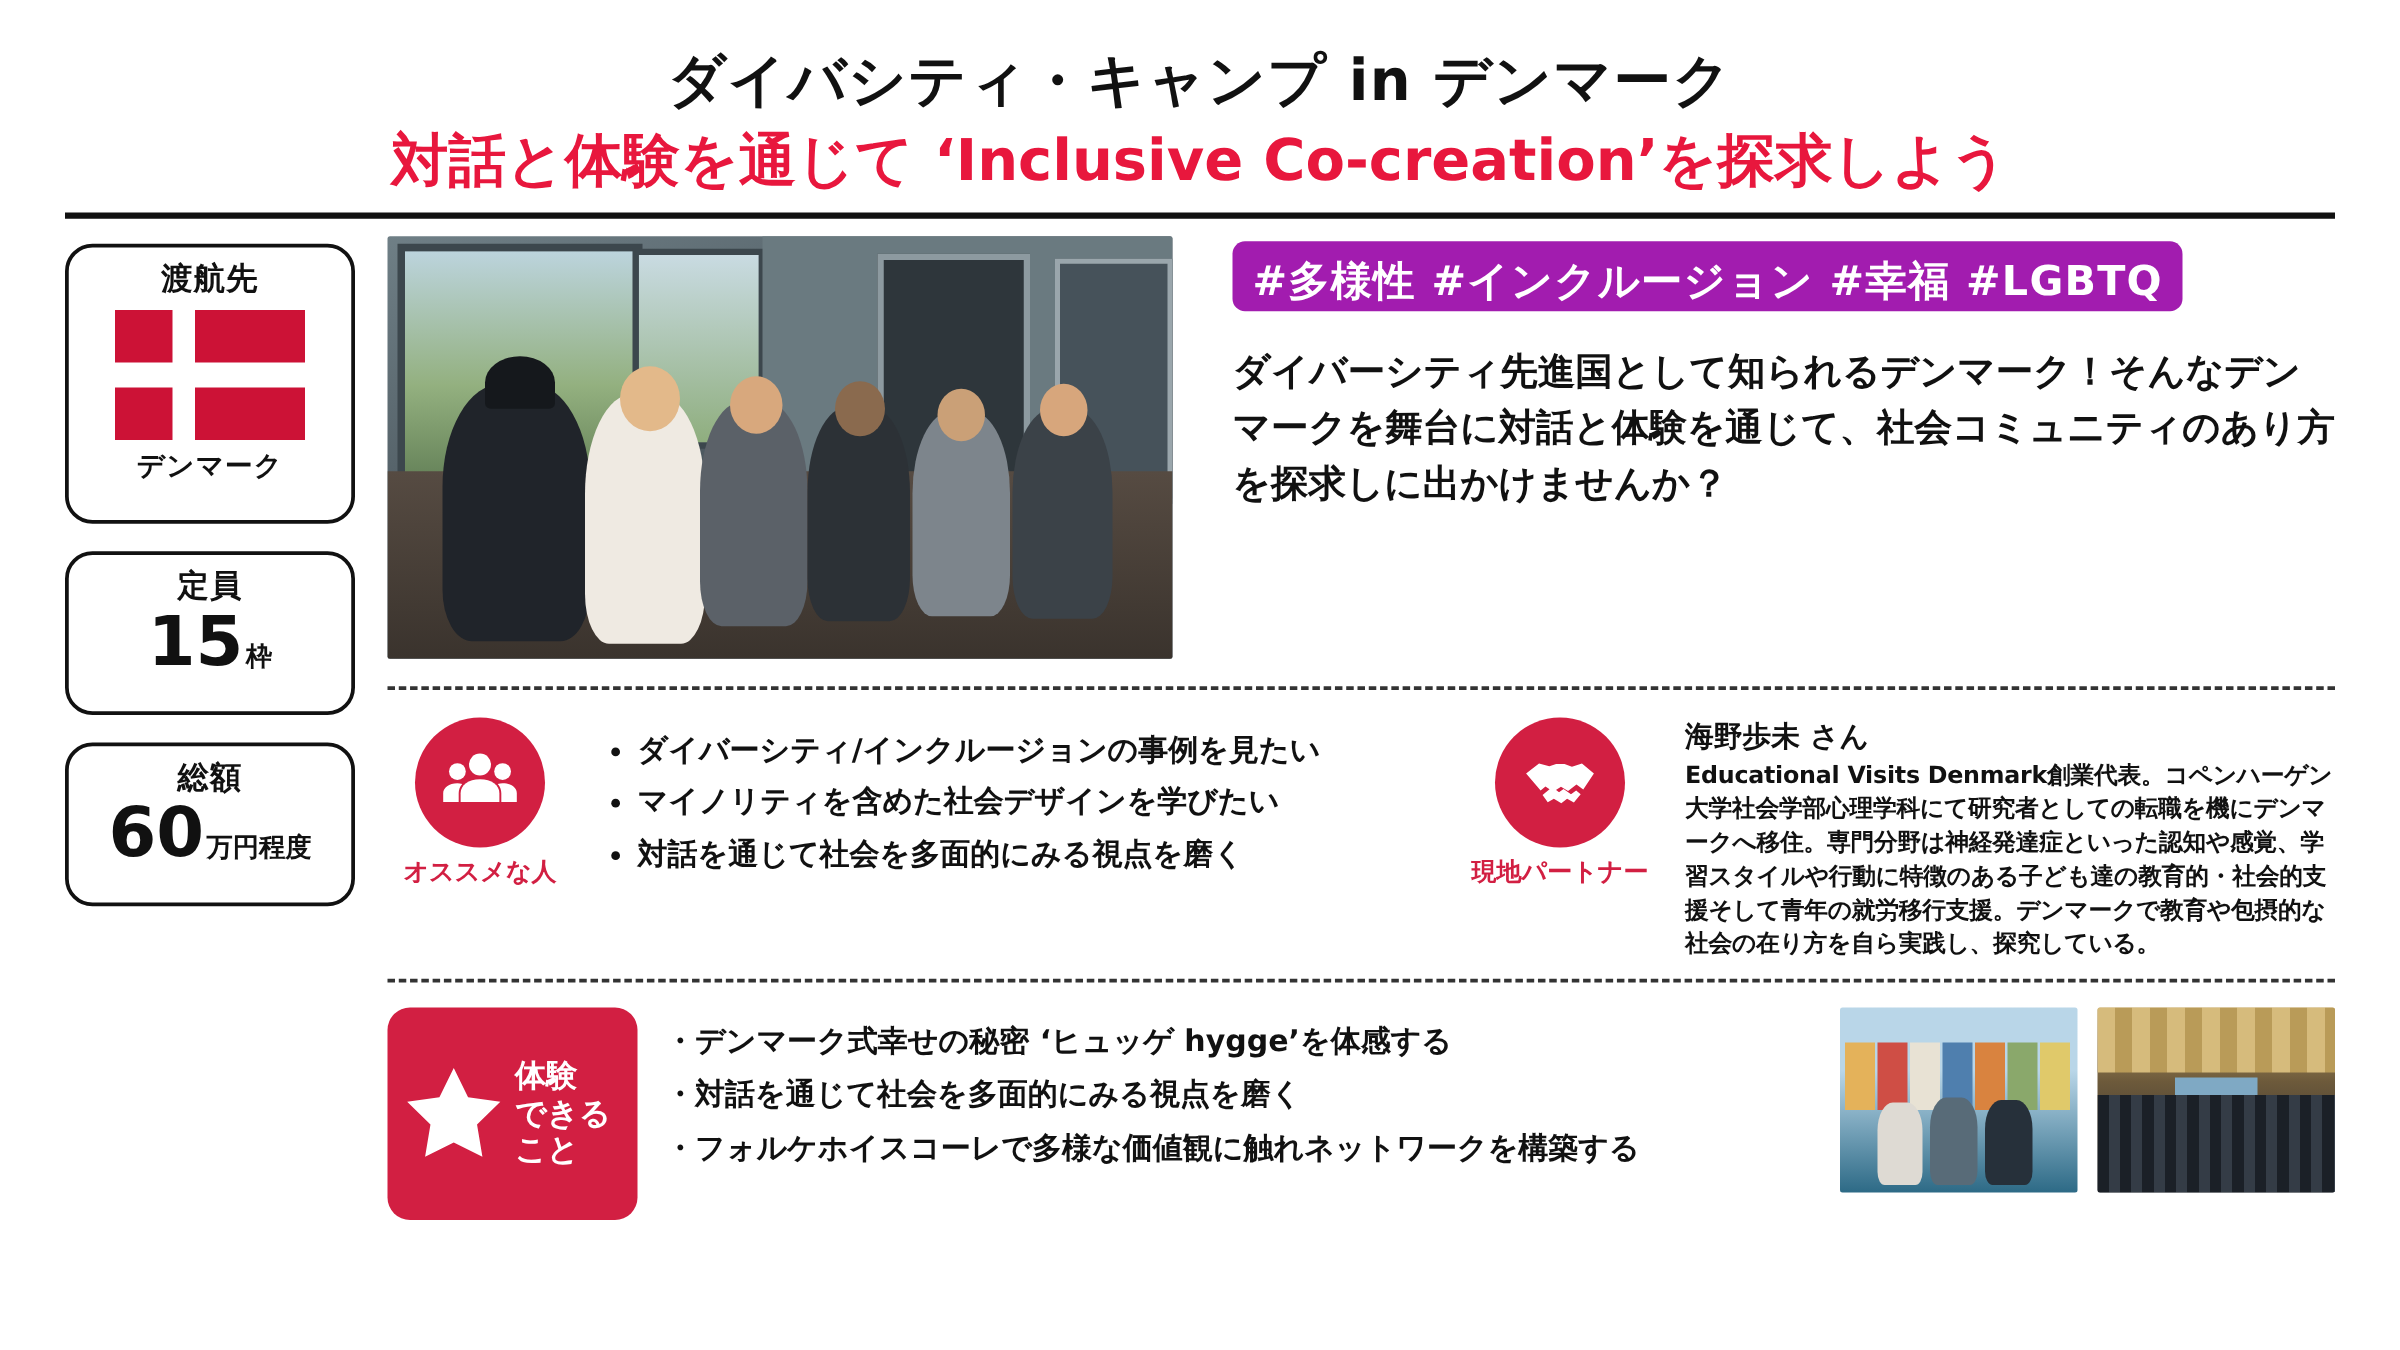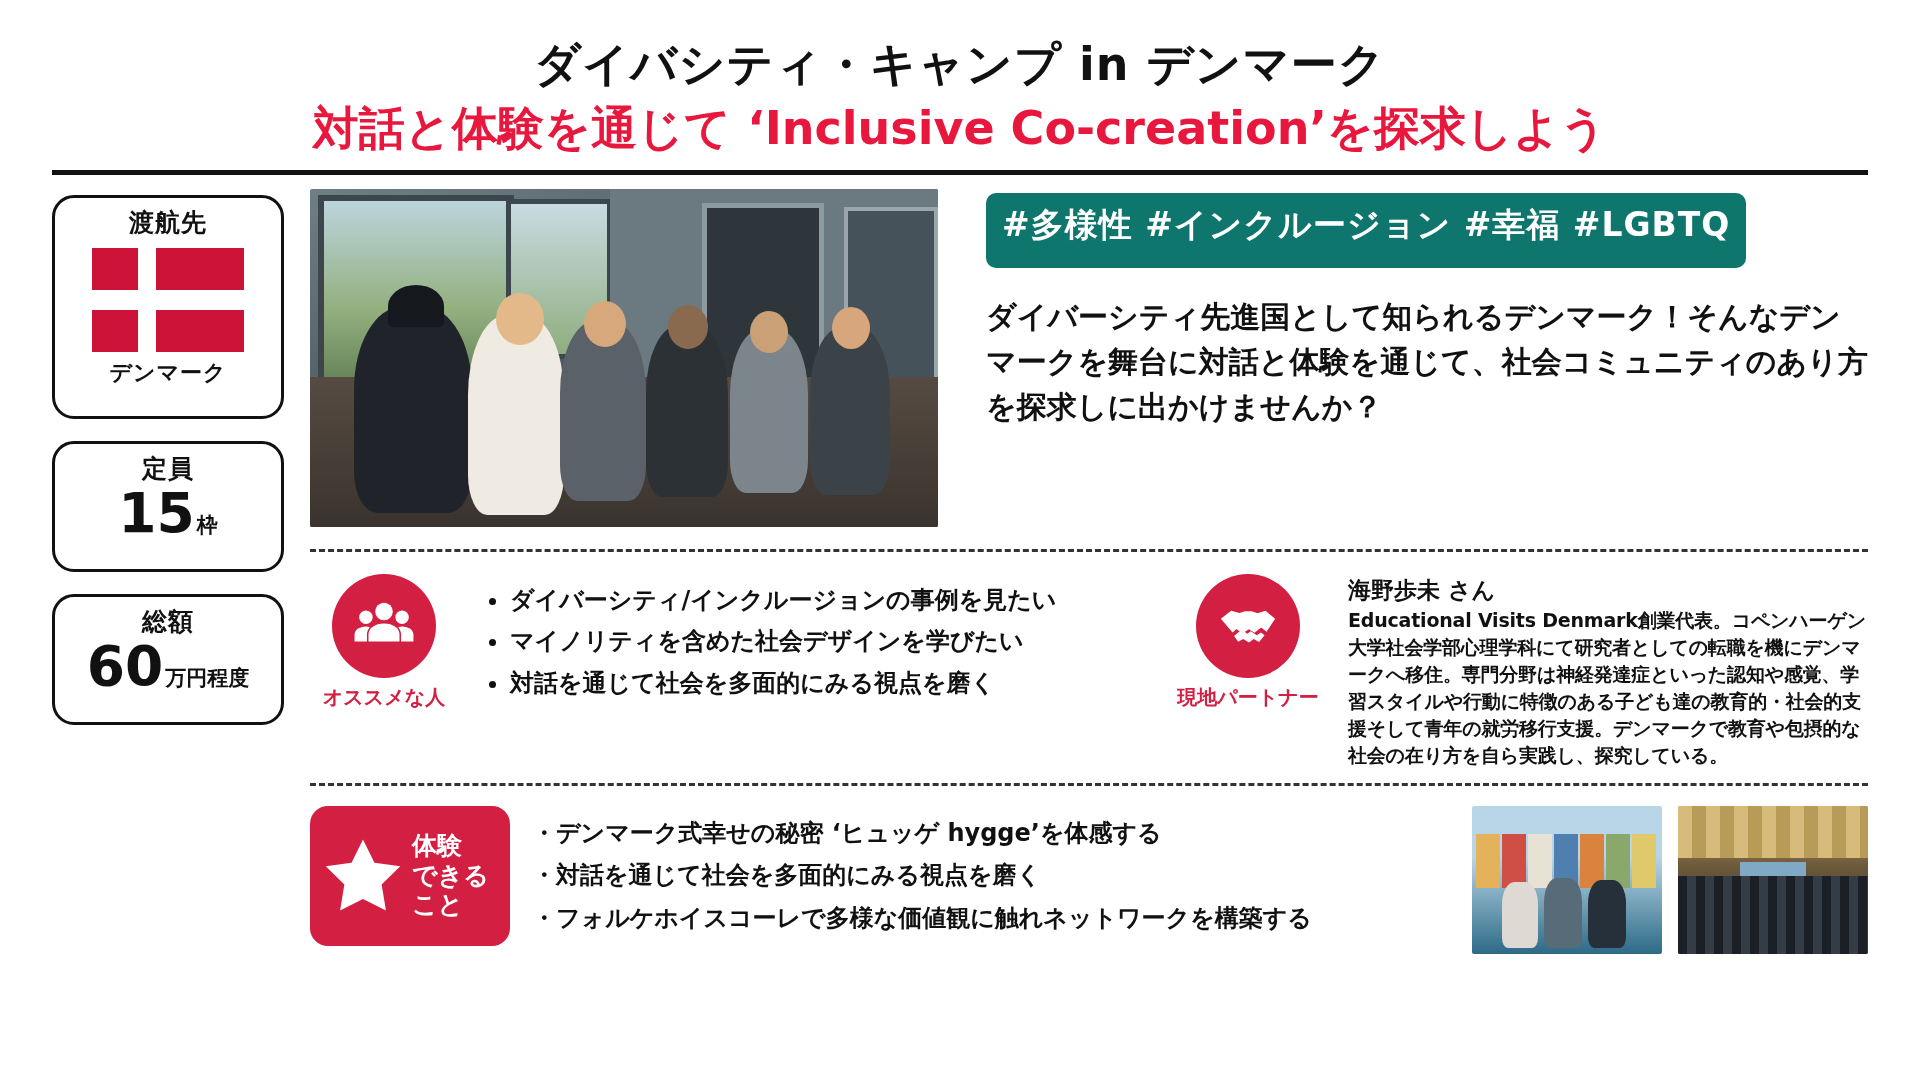--- a/index.html
+++ b/index.html
@@ -183,26 +183,26 @@
   .hero-photo .pe { left: 420px; top: 140px; width: 78px;  height: 164px; background:#7d858c; }
   .hero-photo .pe-h{ left:440px; top: 122px; width: 38px;  height: 42px;  background:#caa077; border-radius:50%; }
   .hero-photo .pf { left: 500px; top: 138px; width: 80px;  height: 168px; background:#3b4248; }
   .hero-photo .pf-h{ left:522px; top: 118px; width: 38px;  height: 42px;  background:#d7a67c; border-radius:50%; }
 
   .right-text {
     flex: 1;
     padding-top: 4px;
   }
   .hash-banner {
-    background: #0f766e;
+    background: #a21caf;
     color: #ffffff;
     font-size: 33px;
     font-weight: 900;
     letter-spacing: 1px;
-    padding: 10px 16px 20px 16px;
+    padding: 10px 16px 1px 16px;
     border-radius: 10px;
     display: inline-block;
     white-space: nowrap;
   }
   .lead-text {
     margin-top: 26px;
     font-size: 30px;
     font-weight: 700;
     line-height: 1.5;
     letter-spacing: 0px;
@@ -277,21 +277,21 @@
 
   
   .bottom-row {
     display: flex;
     gap: 22px;
     align-items: flex-start;
     padding-top: 20px;
   }
   .exp-badge {
     width: 200px;
-    height: 140px;
+    height: 170px;
     flex: 0 0 200px;
     background: #d21f42;
     border-radius: 18px;
     display: flex;
     align-items: center;
     gap: 6px;
     padding: 0 10px;
     box-sizing: border-box;
   }
   .exp-badge svg { width: 86px; height: 86px; fill: #ffffff; flex: 0 0 86px; }

